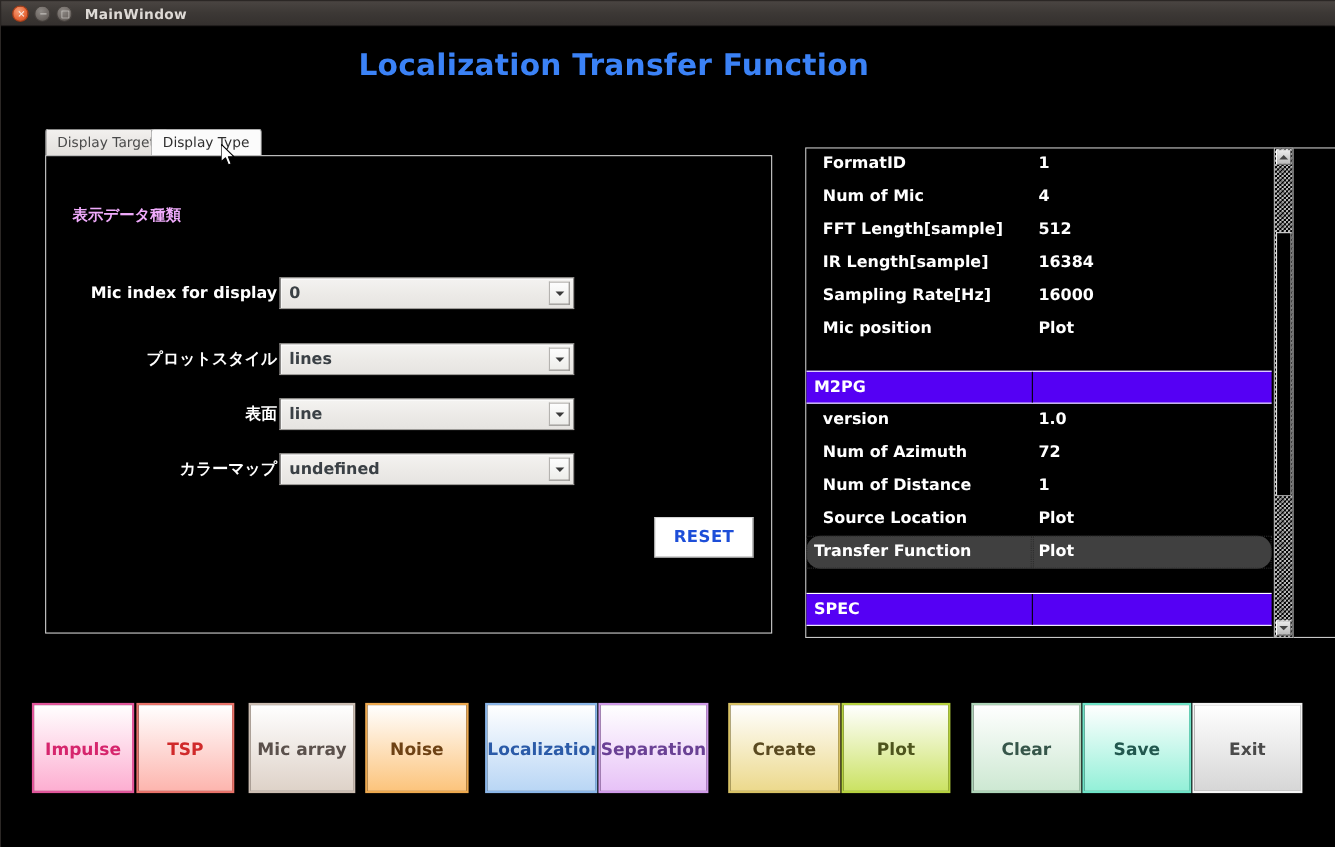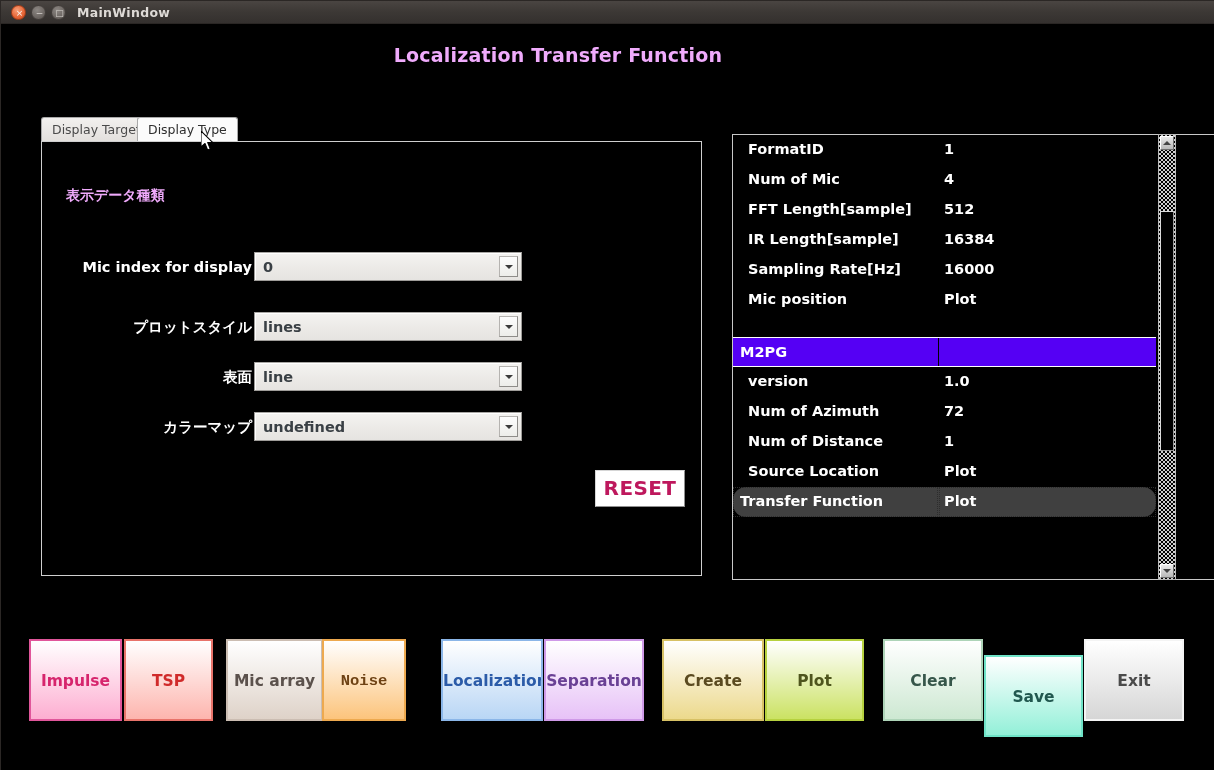--- a/index.html
+++ b/index.html
@@ -83,23 +83,23 @@
     left: 0; top: 23px;
     width: 1214px; height: 747px;
     background: #000;
   }
 
   #app-title {
     position: absolute;
     left: 0; top: 20px;
     width: 1114px;
     text-align: center;
-    font-size: 19px;
-    font-weight: bold;
-    color: #f0abfc;
+    font-size: 27px;
+    font-weight: bold;
+    color: #3b82f6;
     letter-spacing: 0.2px;
   }
 
   
   #tabbar {
     position: absolute;
     left: 40px; top: 93px;
     height: 24px;
   }
   .tab {
@@ -209,23 +209,23 @@
 
   #reset-button {
     position: absolute;
     left: 553px; top: 328px;
     width: 90px; height: 37px;
     box-sizing: border-box;
     background: #ffffff;
     border: 1px solid #d5d5d5;
     border-right-color: #8f8f8f;
     border-bottom-color: #8f8f8f;
-    font-size: 20px;
-    font-weight: bold;
-    color: #be185d;
+    font-size: 15px;
+    font-weight: bold;
+    color: #1d4ed8;
     line-height: 35px;
     text-align: center;
     letter-spacing: 0.4px;
   }
 
   
   #table-panel {
     position: absolute;
     left: 731px; top: 110px;
     width: 491px; height: 446px;
@@ -490,44 +490,48 @@
             <div class="tkey">Source Location</div>
             <div class="tval">Plot</div>
           </div>
           <div class="trow selected" style="background: #404040; border-radius: 13px;">
             <div class="cellbox-a"></div>
             <div class="cellbox-b"></div>
             <div class="tkey">Transfer Function</div>
             <div class="tval">Plot</div>
           </div>
           <div class="trow spacer"></div>
+          <div class="trow section" style="background: rgb(85, 0, 244);">
+            <div class="tkey">SPEC</div>
+            <div class="tval"></div>
+          </div>
         </div>
     </div>
 
     <div id="scrollbar">
       <div class="sb-arrow" id="sb-up">
           <i></i>
         </div>
       <div id="sb-thumb"></div>
       <div class="sb-arrow" id="sb-down">
           <i></i>
         </div>
     </div>
 
     <div id="button-bar">
         <div class="gbtn" id="btn-impulse" style="left: 28px; width: 93px; color: rgb(214, 37, 109); border-color: rgb(224, 86, 154); background: linear-gradient(rgb(255, 255, 255) 0%, rgb(253, 174, 209) 100%);">Impulse</div>
         <div class="gbtn" id="btn-tsp" style="left: 123px; width: 89px; color: rgb(208, 42, 42); border-color: rgb(232, 115, 106); background: linear-gradient(rgb(255, 255, 255) 0%, rgb(253, 181, 174) 100%);">TSP</div>
         <div class="gbtn" id="btn-mic-array" style="left: 225px; width: 97px; color: rgb(91, 81, 76); border-color: rgb(203, 189, 178); background: linear-gradient(rgb(255, 255, 255) 0%, rgb(222, 210, 200) 100%);">Mic array</div>
-        <div class="gbtn" id="btn-noise" style="left: 321px; width: 84px; color: rgb(110, 66, 20); border-color: rgb(237, 169, 79); background: linear-gradient(rgb(255, 255, 255) 0%, rgb(252, 196, 124) 100%); font-family: Liberation Mono, monospace;">Noise</div>
+        <div class="gbtn" id="btn-noise" style="left: 331px; width: 94px; color: rgb(110, 66, 20); border-color: rgb(237, 169, 79); background: linear-gradient(rgb(255, 255, 255) 0%, rgb(252, 196, 124) 100%);">Noise</div>
         <div class="gbtn" id="btn-localization" style="left: 440px; width: 102px; color: rgb(43, 91, 168); border-color: rgb(139, 182, 232); background: linear-gradient(rgb(255, 255, 255) 0%, rgb(185, 214, 245) 100%);">Localization</div>
         <div class="gbtn" id="btn-separation" style="left: 543px; width: 100px; color: rgb(106, 65, 149); border-color: rgb(207, 154, 232); background: linear-gradient(rgb(255, 255, 255) 0%, rgb(231, 194, 247) 100%);">Separation</div>
         <div class="gbtn" id="btn-create" style="left: 661px; width: 102px; color: rgb(90, 74, 32); border-color: rgb(215, 193, 101); background: linear-gradient(rgb(255, 255, 255) 0%, rgb(236, 217, 140) 100%);">Create</div>
         <div class="gbtn" id="btn-plot" style="left: 764px; width: 99px; color: rgb(78, 85, 29); border-color: rgb(182, 209, 63); background: linear-gradient(rgb(255, 255, 255) 0%, rgb(203, 226, 99) 100%);">Plot</div>
         <div class="gbtn" id="btn-clear" style="left: 882px; width: 100px; color: rgb(54, 86, 74); border-color: rgb(174, 212, 184); background: linear-gradient(rgb(255, 255, 255) 0%, rgb(205, 232, 210) 100%);">Clear</div>
-        <div class="gbtn" id="btn-save" style="left: 983px; width: 99px; color: rgb(33, 88, 79); border-color: rgb(111, 227, 199); background: linear-gradient(rgb(255, 255, 255) 0%, rgb(147, 240, 216) 100%); margin-top: 16px;">Save</div>
+        <div class="gbtn" id="btn-save" style="left: 983px; width: 99px; color: rgb(33, 88, 79); border-color: rgb(111, 227, 199); background: linear-gradient(rgb(255, 255, 255) 0%, rgb(147, 240, 216) 100%);">Save</div>
         <div class="gbtn" id="btn-exit" style="left: 1083px; width: 100px; color: rgb(74, 74, 74); border-color: rgb(244, 244, 244); background: linear-gradient(rgb(255, 255, 255) 0%, rgb(214, 214, 214) 100%);">Exit</div>
       </div>
 
     <svg id="cursor" viewBox="0 0 14 21">
       <polygon points="0,0 0,16 4,12.5 6.6,19 9.2,17.9 6.7,11.6 11.6,11.4" fill="#ffffff" stroke="#000000" stroke-width="1.1" stroke-linejoin="round"></polygon>
     </svg>
 
   </div>
 </div>
 

